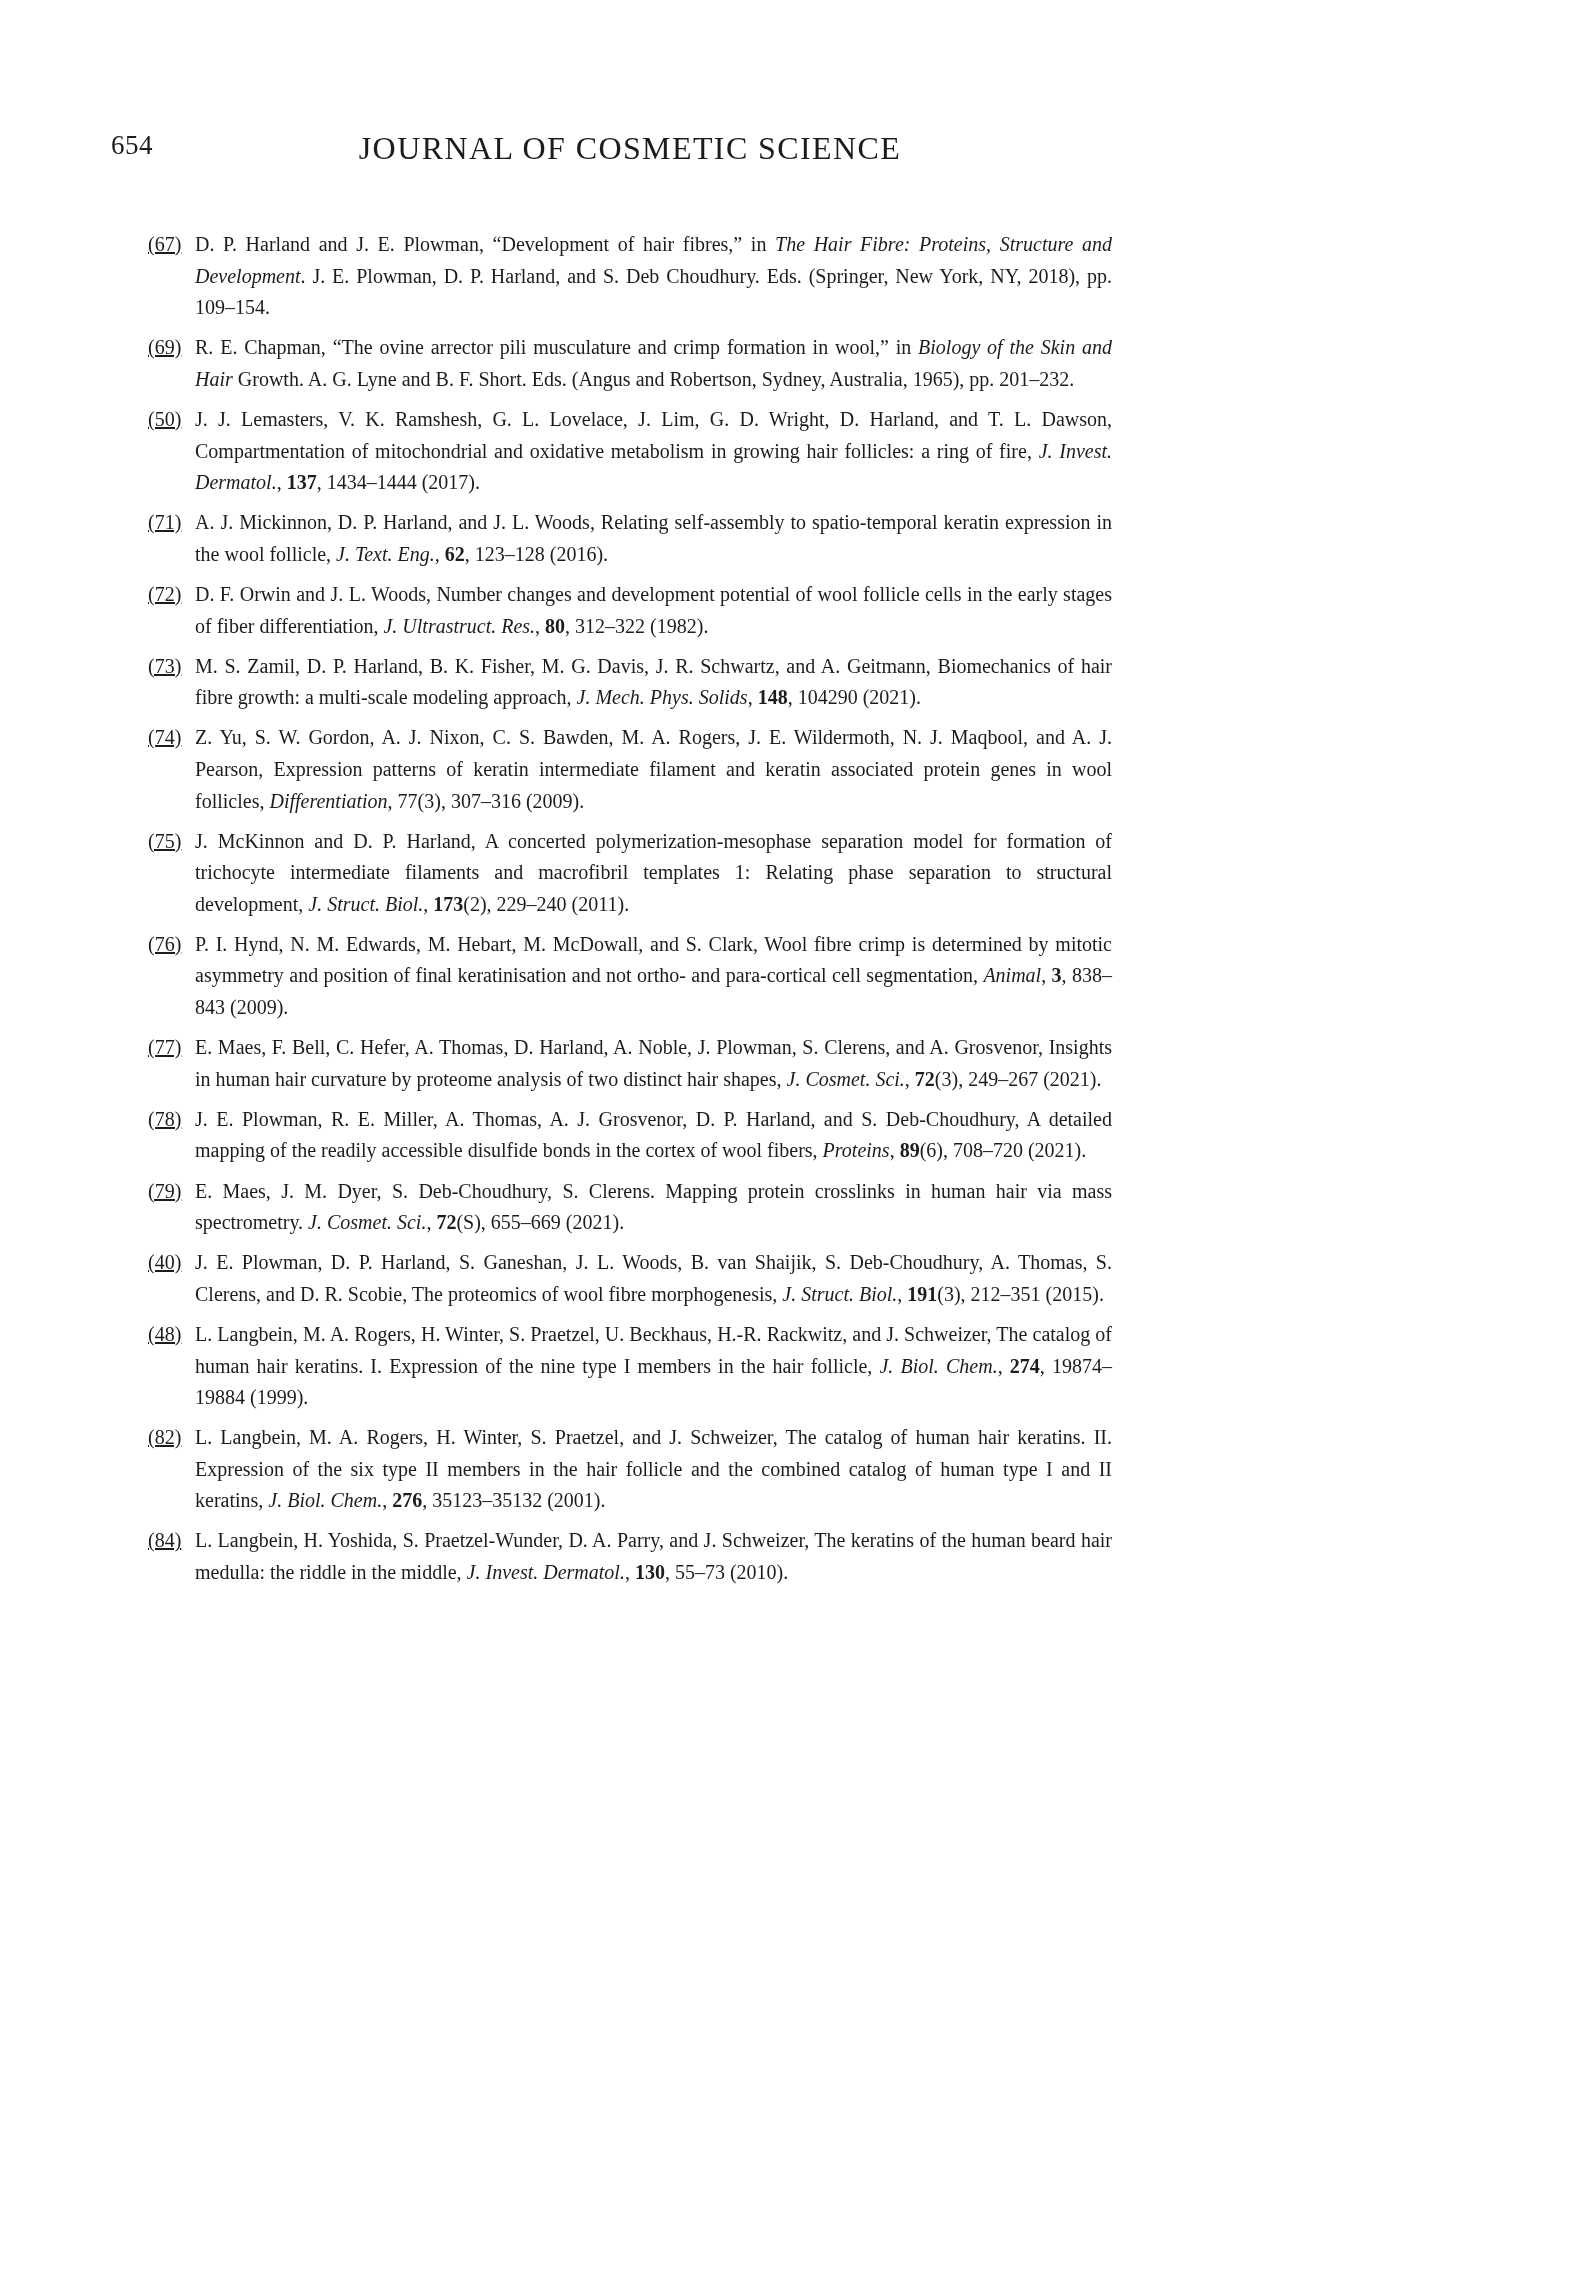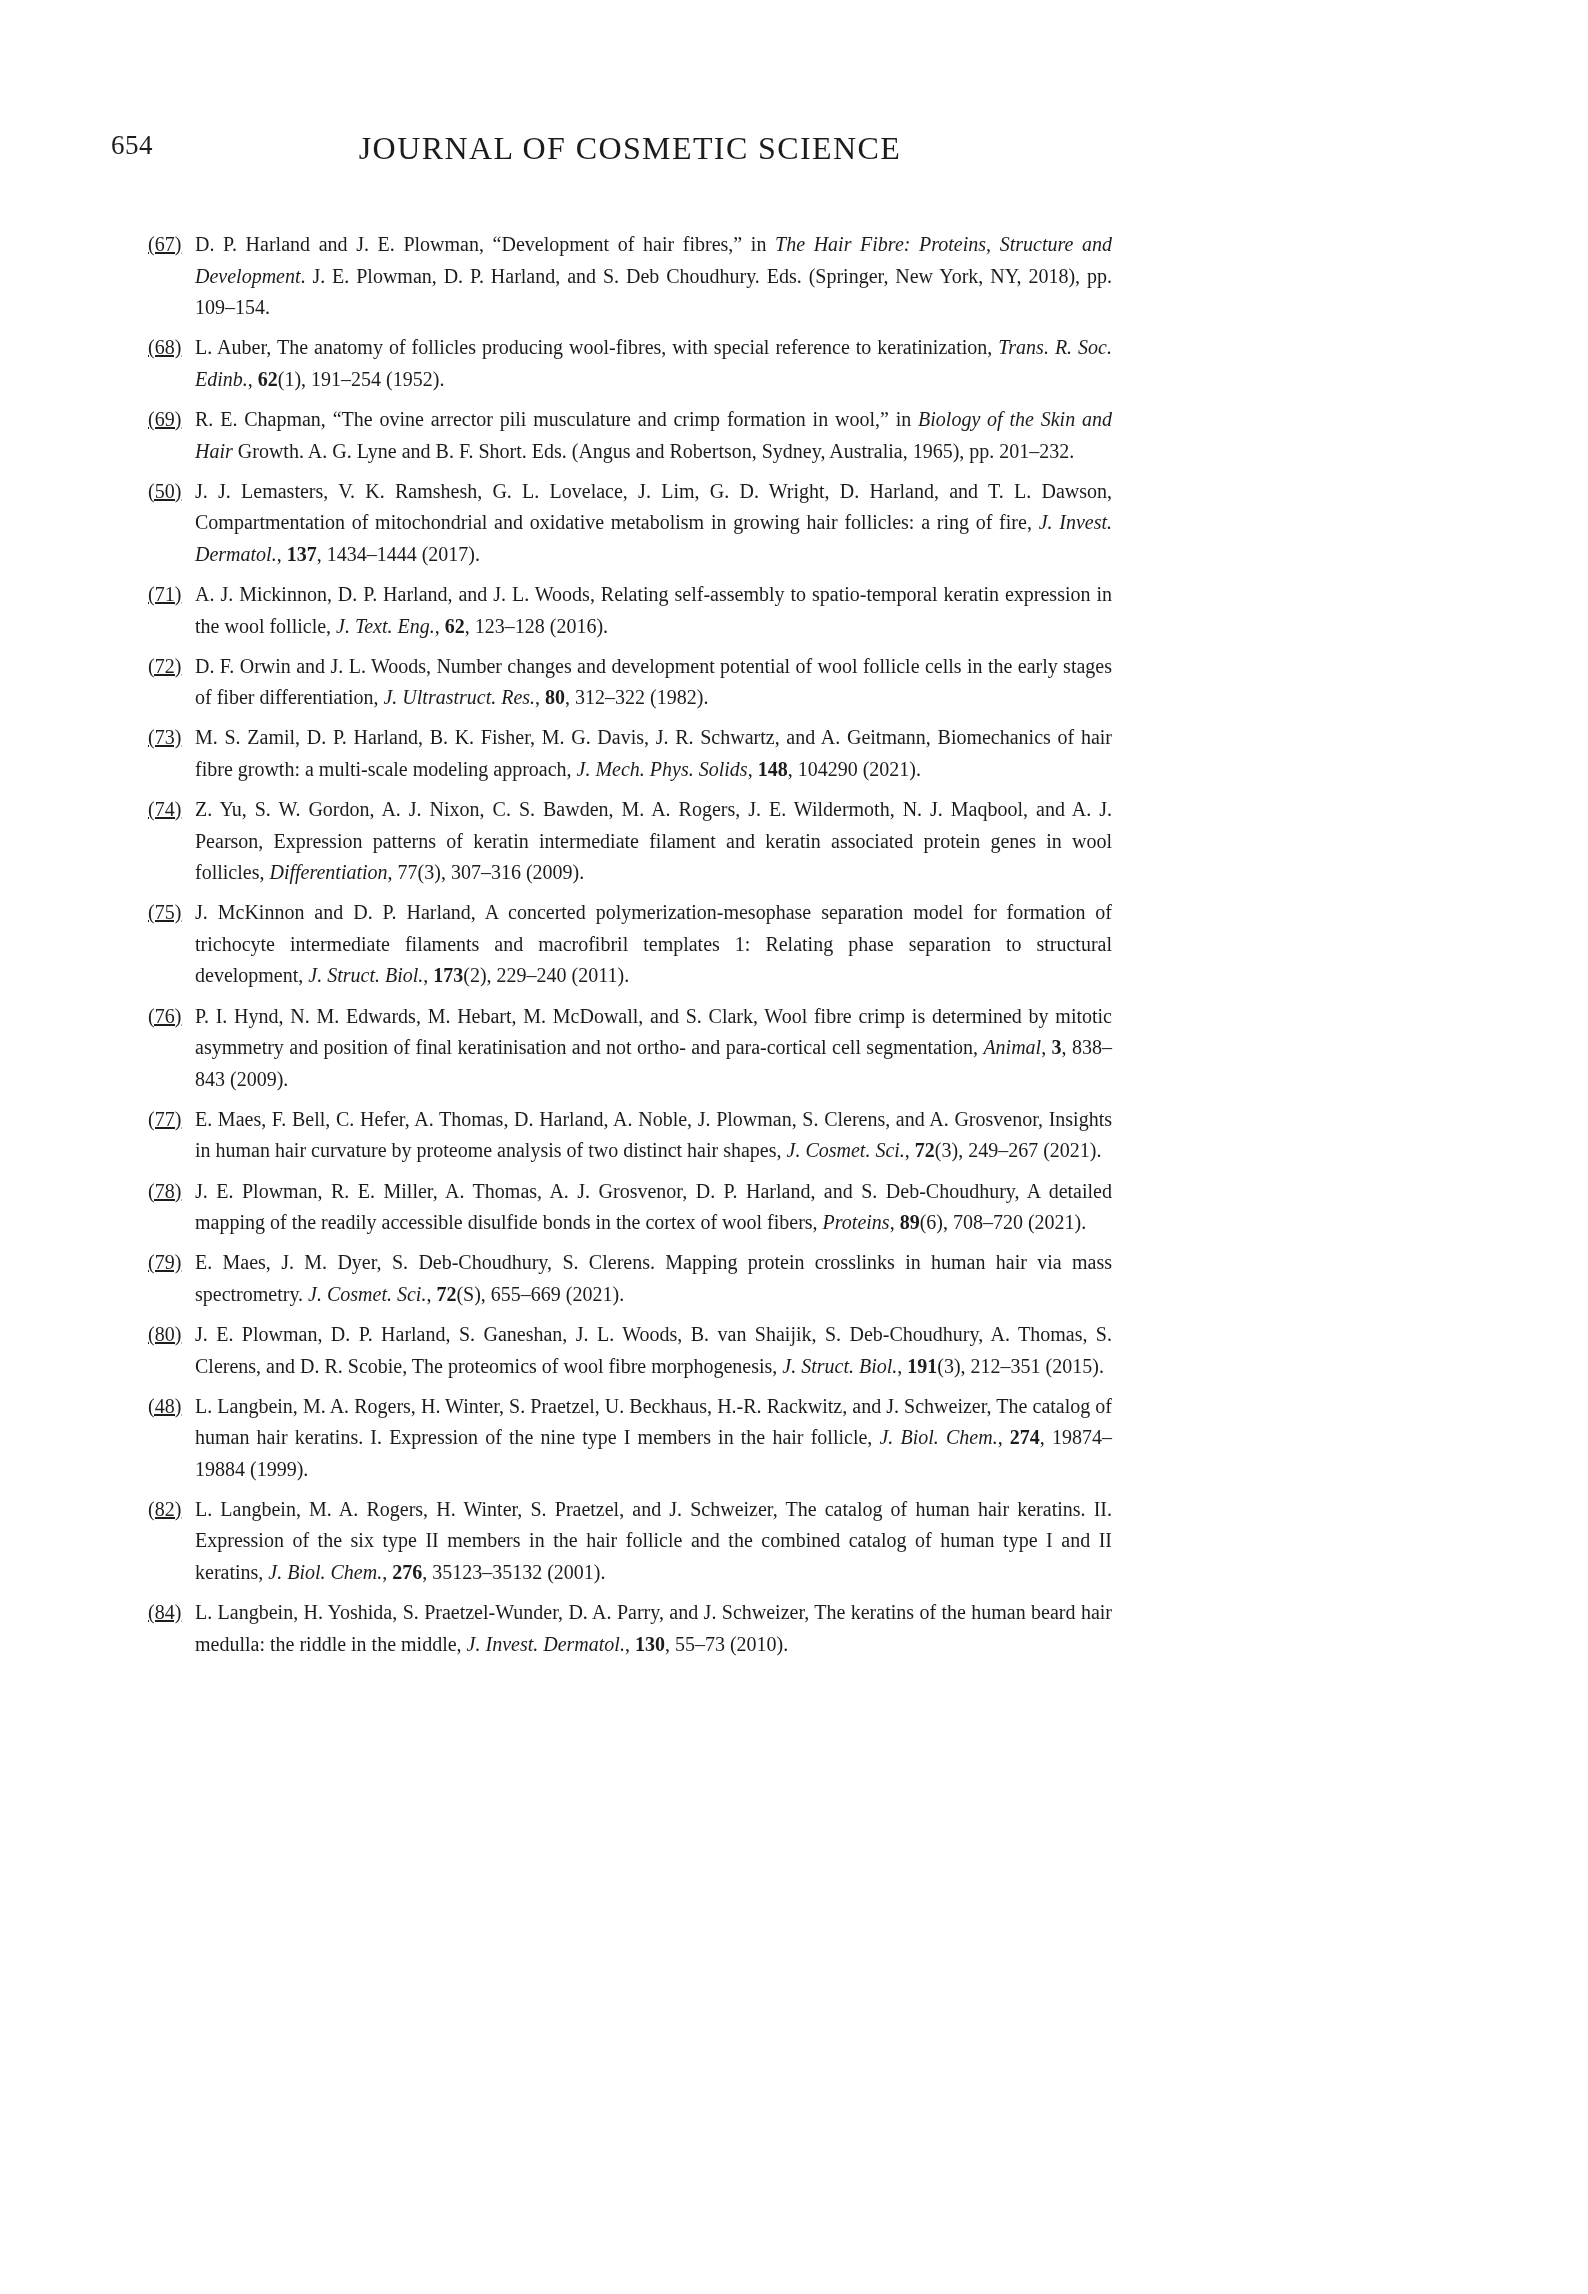--- a/index.html
+++ b/index.html
@@ -68,24 +68,20 @@
   <div class="page-header">
     <span class="page-number">654</span>
     <div class="journal-title">JOURNAL OF COSMETIC SCIENCE</div>
   </div>
   <div class="reference-list">
       <div class="ref">
         <span class="ref-num">(67)</span>
         <div class="ref-text"><span>D. P. Harland and J. E. Plowman, “Development of hair fibres,” in </span><em>The Hair Fibre: Proteins, Structure and Development</em><span>. J. E. Plowman, D. P. Harland, and S. Deb Choudhury. Eds. (Springer, New York, NY, 2018), pp. 109–154.</span></div>
       </div>
       <div class="ref">
-        <span class="ref-num">(68)</span>
-        <div class="ref-text"><span>L. Auber, The anatomy of follicles producing wool-fibres, with special reference to keratinization, </span><em>Trans. R. Soc. Edinb.</em><span>, </span><strong>62</strong><span>(1), 191–254 (1952).</span></div>
-      </div>
-      <div class="ref">
         <span class="ref-num">(69)</span>
         <div class="ref-text"><span>R. E. Chapman, “The ovine arrector pili musculature and crimp formation in wool,” in </span><em>Biology of the Skin and Hair</em><span> Growth. A. G. Lyne and B. F. Short. Eds. (Angus and Robertson, Sydney, Australia, 1965), pp. 201–232.</span></div>
       </div>
       <div class="ref">
         <span class="ref-num">(50)</span>
         <div class="ref-text"><span>J. J. Lemasters, V. K. Ramshesh, G. L. Lovelace, J. Lim, G. D. Wright, D. Harland, and T. L. Dawson, Compartmentation of mitochondrial and oxidative metabolism in growing hair follicles: a ring of fire, </span><em>J. Invest. Dermatol.</em><span>, </span><strong>137</strong><span>, 1434–1444 (2017).</span></div>
       </div>
       <div class="ref">
         <span class="ref-num">(71)</span>
         <div class="ref-text"><span>A. J. Mickinnon, D. P. Harland, and J. L. Woods, Relating self-assembly to spatio-temporal keratin expression in the wool follicle, </span><em>J. Text. Eng.</em><span>, </span><strong>62</strong><span>, 123–128 (2016).</span></div>
@@ -116,21 +112,21 @@
       </div>
       <div class="ref">
         <span class="ref-num">(78)</span>
         <div class="ref-text"><span>J. E. Plowman, R. E. Miller, A. Thomas, A. J. Grosvenor, D. P. Harland, and S. Deb-Choudhury, A detailed mapping of the readily accessible disulfide bonds in the cortex of wool fibers, </span><em>Proteins</em><span>, </span><strong>89</strong><span>(6), 708–720 (2021).</span></div>
       </div>
       <div class="ref">
         <span class="ref-num">(79)</span>
         <div class="ref-text"><span>E. Maes, J. M. Dyer, S. Deb-Choudhury, S. Clerens. Mapping protein crosslinks in human hair via mass spectrometry. </span><em>J. Cosmet. Sci.</em><span>, </span><strong>72</strong><span>(S), 655–669 (2021).</span></div>
       </div>
       <div class="ref">
-        <span class="ref-num">(80)</span>
+        <span class="ref-num">(40)</span>
         <div class="ref-text"><span>J. E. Plowman, D. P. Harland, S. Ganeshan, J. L. Woods, B. van Shaijik, S. Deb-Choudhury, A. Thomas, S. Clerens, and D. R. Scobie, The proteomics of wool fibre morphogenesis, </span><em>J. Struct. Biol.</em><span>, </span><strong>191</strong><span>(3), 212–351 (2015).</span></div>
       </div>
       <div class="ref">
         <span class="ref-num">(48)</span>
         <div class="ref-text"><span>L. Langbein, M. A. Rogers, H. Winter, S. Praetzel, U. Beckhaus, H.-R. Rackwitz, and J. Schweizer, The catalog of human hair keratins. I. Expression of the nine type I members in the hair follicle, </span><em>J. Biol. Chem.</em><span>, </span><strong>274</strong><span>, 19874–19884 (1999).</span></div>
       </div>
       <div class="ref">
         <span class="ref-num">(82)</span>
         <div class="ref-text"><span>L. Langbein, M. A. Rogers, H. Winter, S. Praetzel, and J. Schweizer, The catalog of human hair keratins. II. Expression of the six type II members in the hair follicle and the combined catalog of human type I and II keratins, </span><em>J. Biol. Chem.</em><span>, </span><strong>276</strong><span>, 35123–35132 (2001).</span></div>
       </div>

